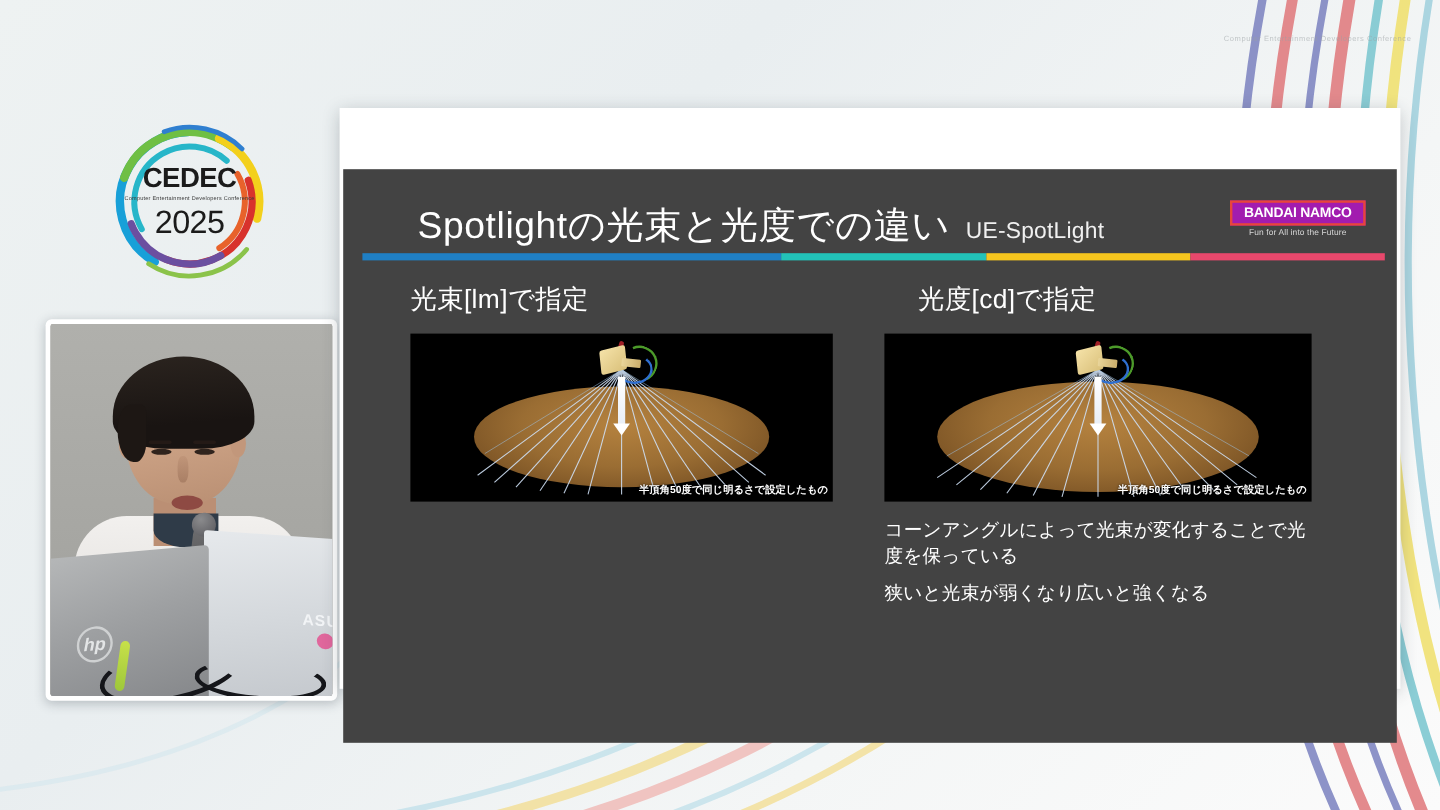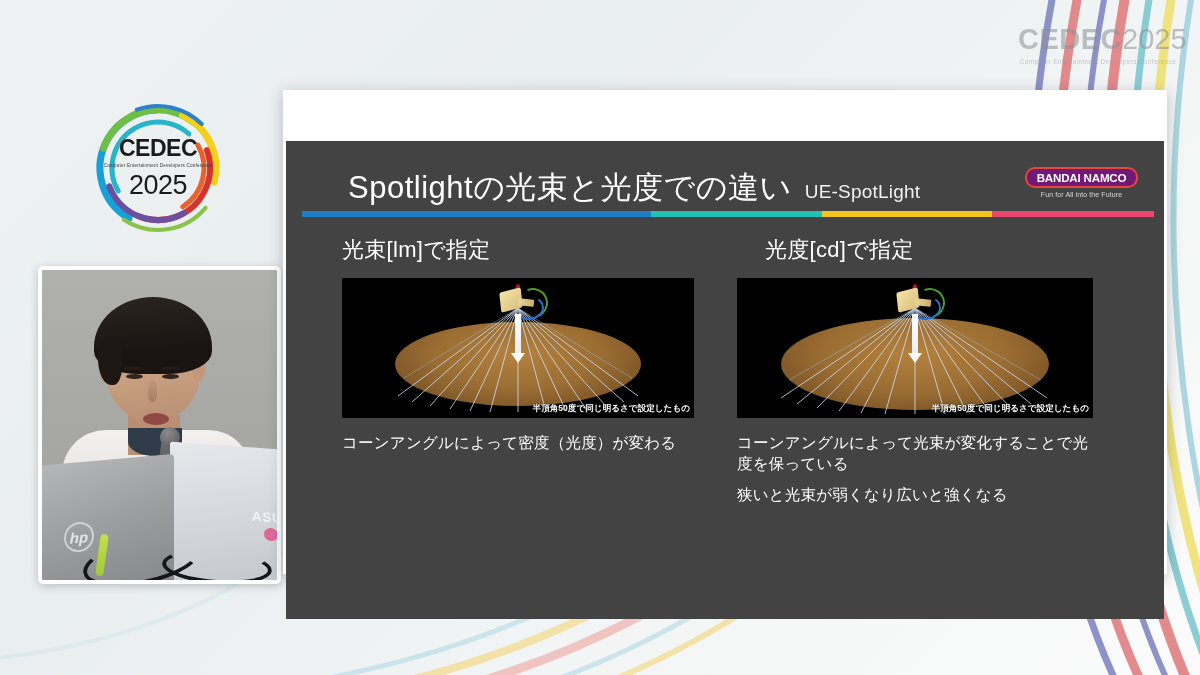--- a/index.html
+++ b/index.html
@@ -183,22 +183,22 @@
     white-space: nowrap;
     text-align: right;
   }
 
   .logo-bn {
     position: absolute; right: 26px; top: 26px;
     width: 113px; text-align: center;
   }
   .logo-bn .bn-box {
     border: 2.4px solid #e8453c;
-    border-radius: 10px;
-    background: #701a75;
+    border-radius: 0;
+    background: #a21caf;
     padding: 2px 0 2px;
   }
   .logo-bn .bn-name {
     font-size: 11.6px; font-weight: 700; color: #ffffff;
     letter-spacing: -.2px; white-space: nowrap;
   }
   .logo-bn .bn-tag {
     font-size: 7px; color: #d8d8d8; margin-top: 3px;
     letter-spacing: .1px; white-space: nowrap;
   }
@@ -324,23 +324,20 @@
       <path d="M165 730 Q515 720 745 550 Q945 400 1005 180" stroke="#f0b4b0" stroke-width="9"></path>
       <path d="M190 745 Q540 735 770 565 Q970 415 1030 195" stroke="#bfe0ea" stroke-width="5"></path>
       <path d="M210 760 Q560 750 790 580 Q990 430 1050 210" stroke="#f3dd8e" stroke-width="6"></path>
     </g>
     <g fill="none" opacity="0.5">
       <path d="M-20 660 Q180 640 300 540" stroke="#cfe6ee" stroke-width="4"></path>
     </g>
   </svg>
 
   <div class="cedec-top">
-    <div class="ct-main">
-      <span>CEDEC</span><span class="yr">2025</span>
-    </div>
     <div class="ct-sub">Computer Entertainment Developers Conference</div>
   </div>
 
   <div class="badge">
     <svg width="132" height="132" viewBox="0 0 132 132">
       <g fill="none" stroke-linecap="round">
         <circle cx="66" cy="66" r="58" stroke="#18a0d8" stroke-width="7" stroke-dasharray="150 400" transform="rotate(120 66 66)"></circle>
         <circle cx="66" cy="66" r="58" stroke="#6fbf44" stroke-width="7" stroke-dasharray="110 400" transform="rotate(200 66 66)"></circle>
         <circle cx="66" cy="66" r="58" stroke="#f3d01c" stroke-width="7" stroke-dasharray="80 400" transform="rotate(295 66 66)"></circle>
         <circle cx="66" cy="66" r="52" stroke="#d8322c" stroke-width="6" stroke-dasharray="120 400" transform="rotate(-20 66 66)"></circle>
@@ -441,21 +438,20 @@
               <div class="arc-blue"></div>
               <div class="arc-red"></div>
               <div class="gz-box"></div>
               <div class="gz-snout"></div>
             </div>
             <div class="down-arrow"></div>
             <div class="viz-caption">半頂角50度で同じ明るさで設定したもの</div>
           </div>
 
           <div class="col-body">
-            <p>コーンアングルによって密度（光度）が変わる</p>
           </div>
         </div>
 
         <div class="col right">
           <div class="col-head">光度[cd]で指定</div>
 
           <div class="viz wide">
             <div class="disc"></div>
             <svg class="rays" viewBox="0 0 356 140" preserveAspectRatio="none">
               <g stroke="#cfe0f5" stroke-width="0.9" opacity="0.9">

